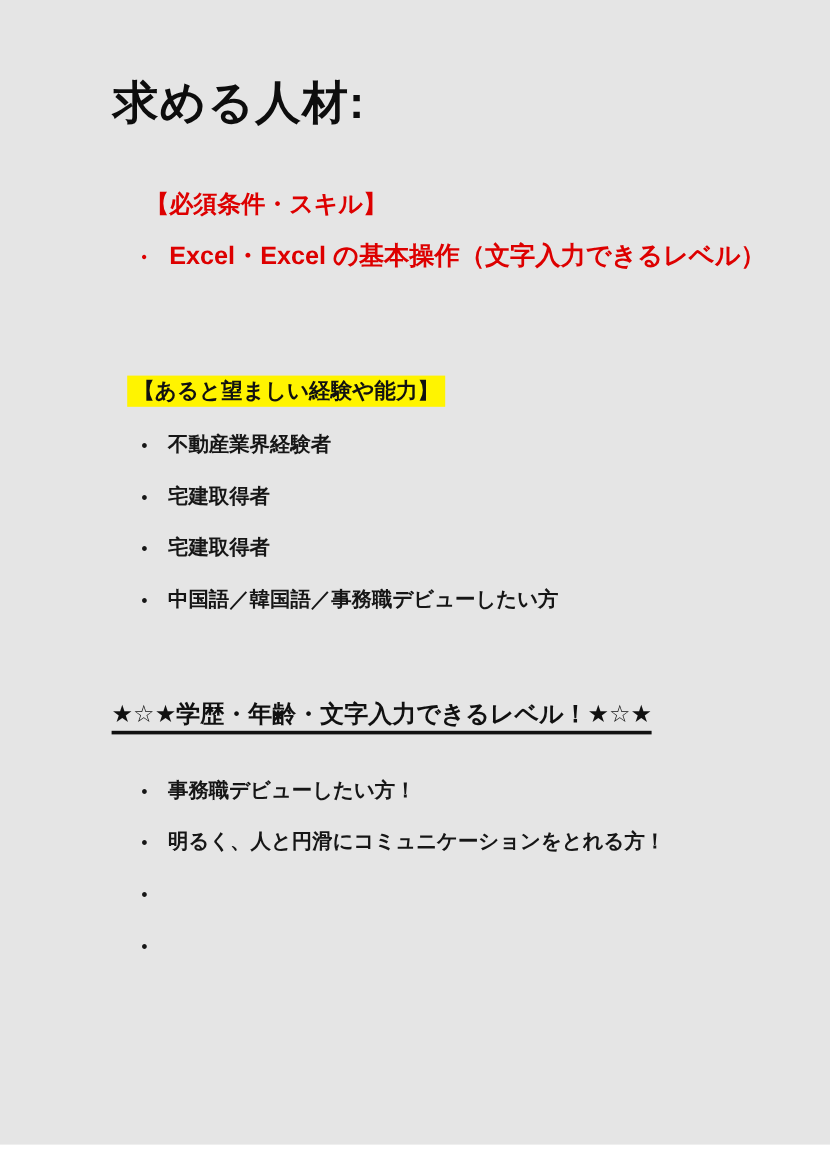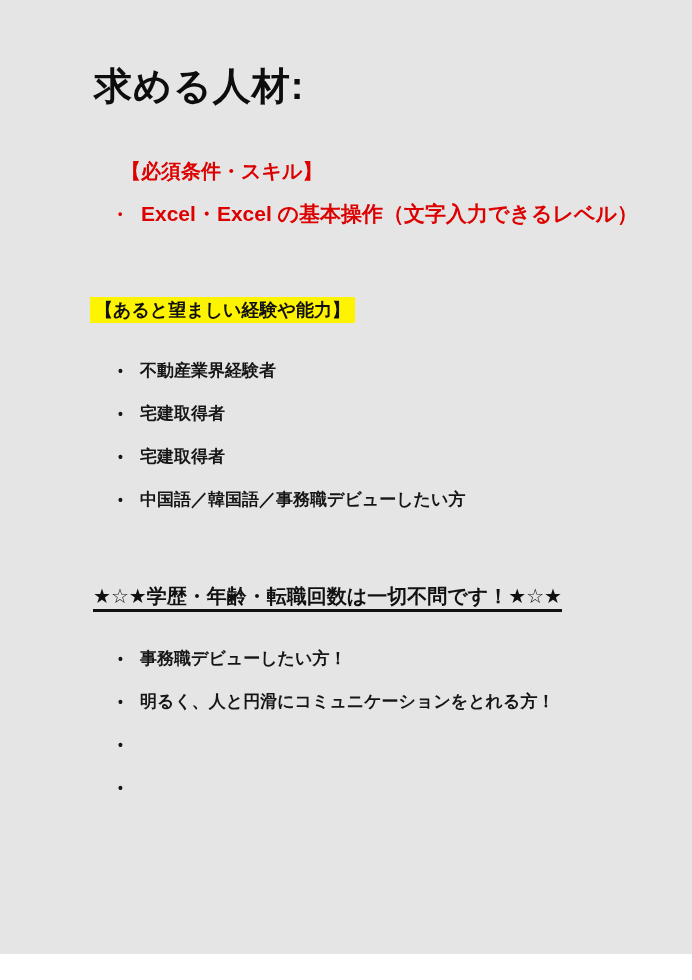--- a/index.html
+++ b/index.html
@@ -51,21 +51,21 @@
     font-size: 21px;
     line-height: 26px;
     font-weight: 900;
     color: #dd0000;
   }
   
   .heading-yellow-wrap {
     position: absolute;
     top: 299px;
     left: 90px;
-    margin: 0;
+    margin: 16px;
     font-size: 18px;
     line-height: 22px;
   }
   .heading-yellow-wrap .hl {
     background: #fff400;
     color: #111111;
     font-weight: 900;
     padding: 3px 5px 3px 5px;
   }
   
@@ -153,21 +153,21 @@
       <span class="bullet">•</span>
       <span class="li-text">宅建取得者</span>
     </div>
     <div class="li">
       <span class="bullet">•</span>
       <span class="li-text">中国語／韓国語／事務職デビューしたい方</span>
     </div>
   </div>
 
   <h2 class="heading-star">
-    <span class="underline">★☆★学歴・年齢・転職回数は一切不問です！★☆★</span>
+    <span class="underline">★☆★学歴・年齢・文字入力できるレベル！★☆★</span>
   </h2>
 
   <div class="list-black list-b">
     <div class="li">
       <span class="bullet">•</span>
       <span class="li-text">事務職デビューしたい方！</span>
     </div>
     <div class="li">
       <span class="bullet">•</span>
       <span class="li-text">明るく、人と円滑にコミュニケーションをとれる方！</span>

